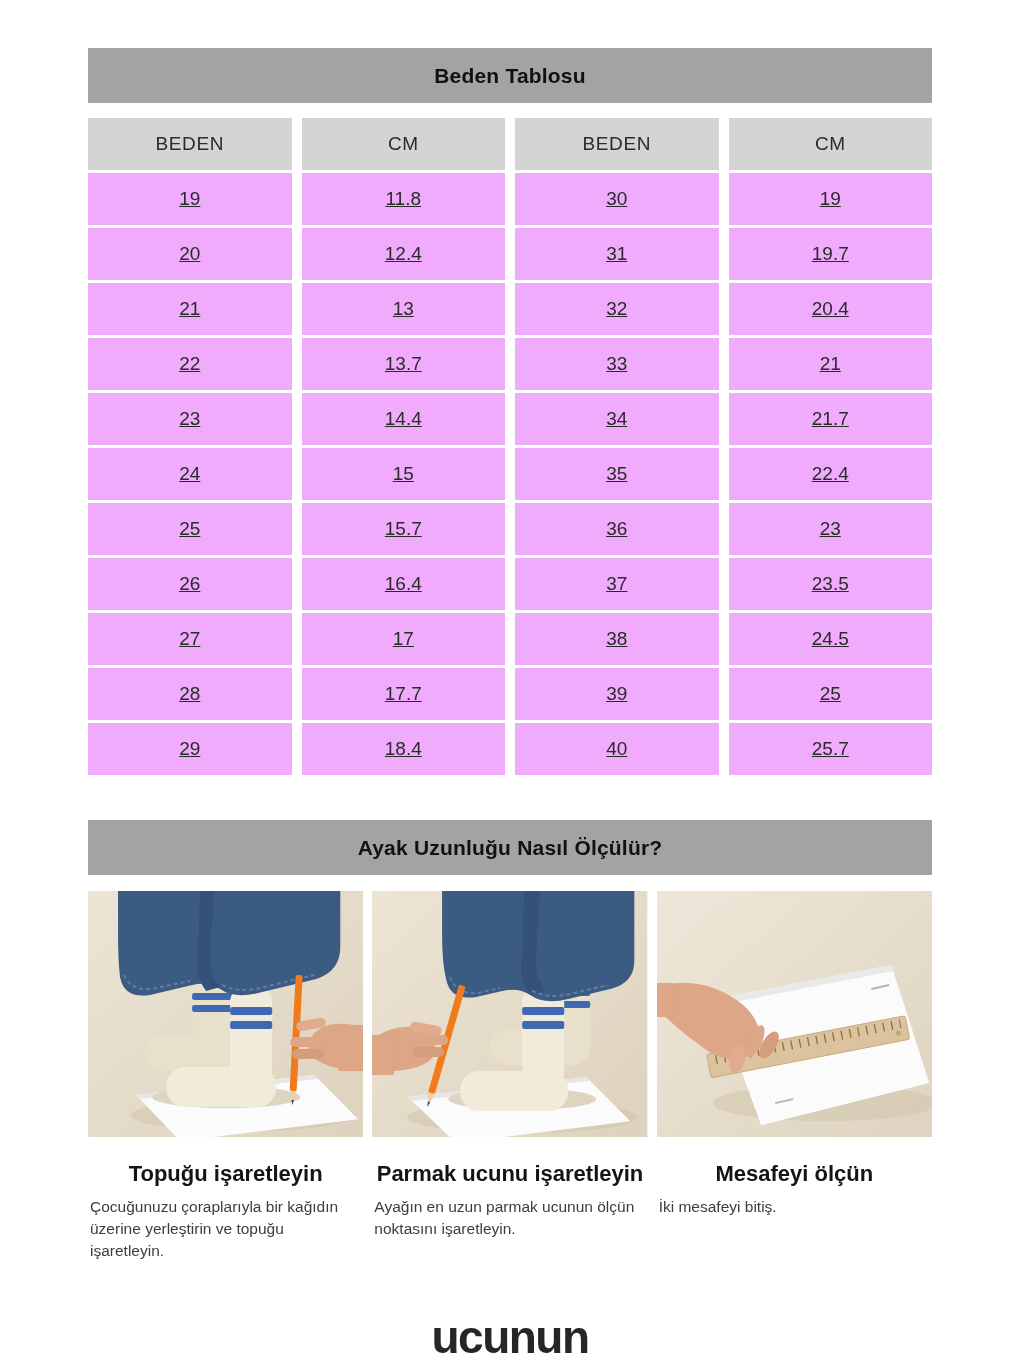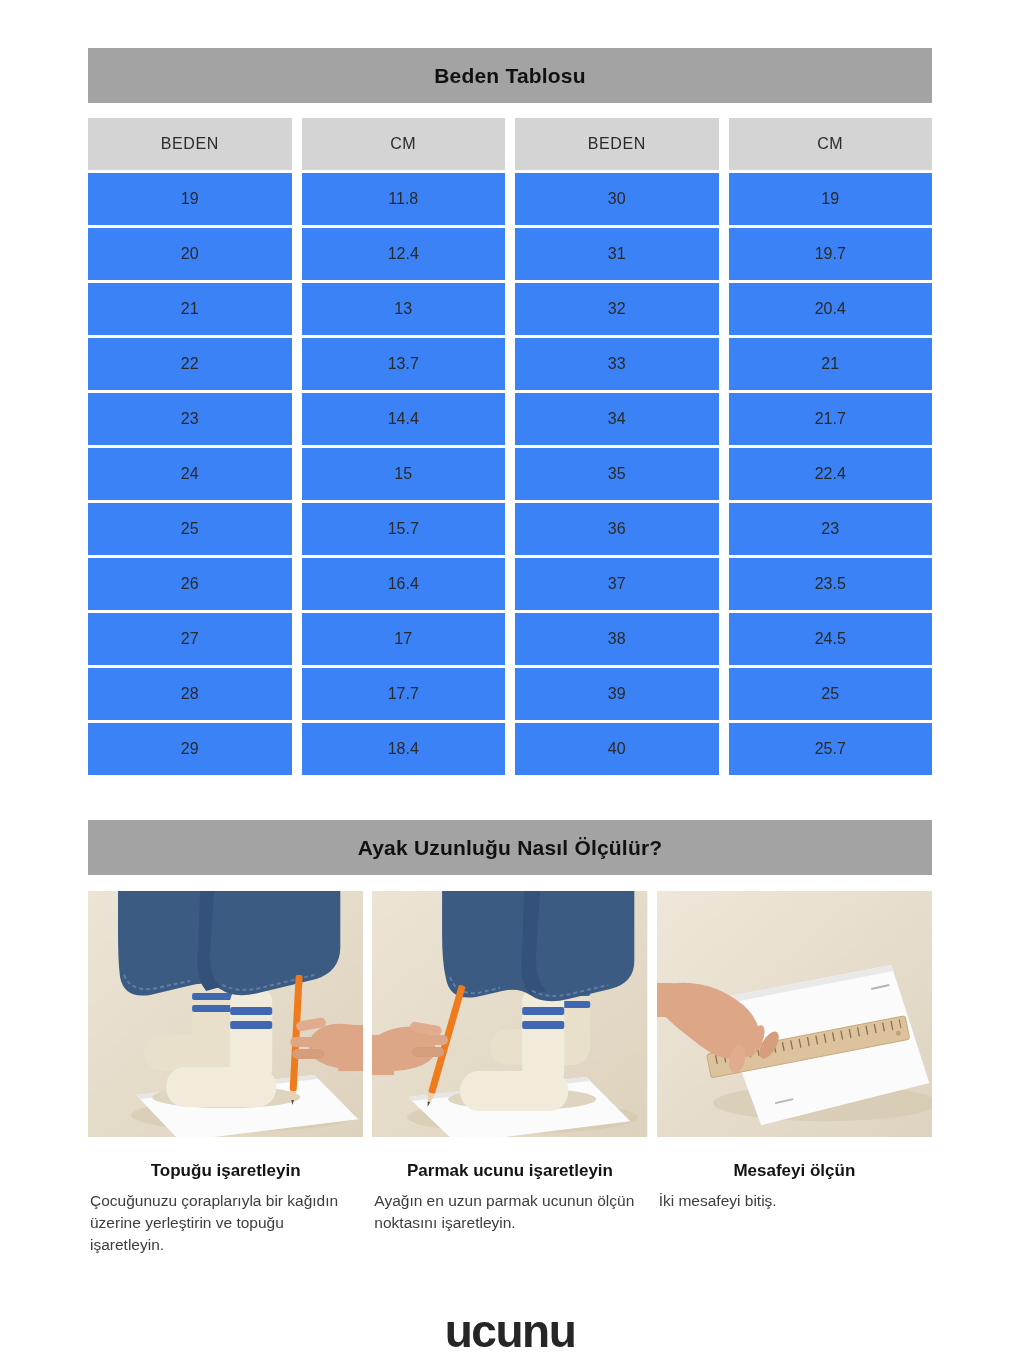--- a/index.html
+++ b/index.html
@@ -24,37 +24,37 @@
   
   .size-table {
     margin-top:15px;
     display:grid;
     grid-template-columns:repeat(4, 1fr);
     gap:3px 10px;
   }
   .th, .td {
     height:52px;
     display:flex; align-items:center; justify-content:center;
-    font-size:16px;
+    font-size:19px;
   }
   .th { background:#d4d4d4; color:#2b2b2b; letter-spacing:0.6px; }
-  .td { background:#3b82f6; color:#2a2a2a; }
+  .td { background:#f0abfc; color:#2a2a2a;text-decoration:underline; }
 
   
   .steps {
     margin-top:16px;
     display:grid;
     grid-template-columns:repeat(3, 1fr);
     gap:9px;
   }
   .photo { height:246px; overflow:hidden; }
   .photo svg { display:block; width:100%; height:100%; }
   .step-title {
     margin-top:24px; text-align:center;
-    font-weight:bold; font-size:17px; color:#141414;
+    font-weight:bold; font-size:22px; color:#141414;
   }
   .step-desc {
     margin-top:9px; text-align:left;
     font-size:15.5px; line-height:1.42; color:#3d3d3d;
     padding:0 2px;
   }
 
   
   .footer { margin-top:52px; text-align:center; }
   .brand {
@@ -211,17 +211,17 @@
           <ellipse cx="80" cy="168" rx="8" ry="14" fill="#e0ac8d" transform="rotate(12 80 168)"></ellipse>
         </svg>
       </div>
       <div class="step-title">Mesafeyi ölçün</div>
       <div class="step-desc">İki mesafeyi bitiş.</div>
     </div>
 
   </div>
 
   <div class="footer">
-    <div class="brand">ucunu</div>
+    <div class="brand">ucunun</div>
 
   </div>
 
 </div>
 
 </body></html>

